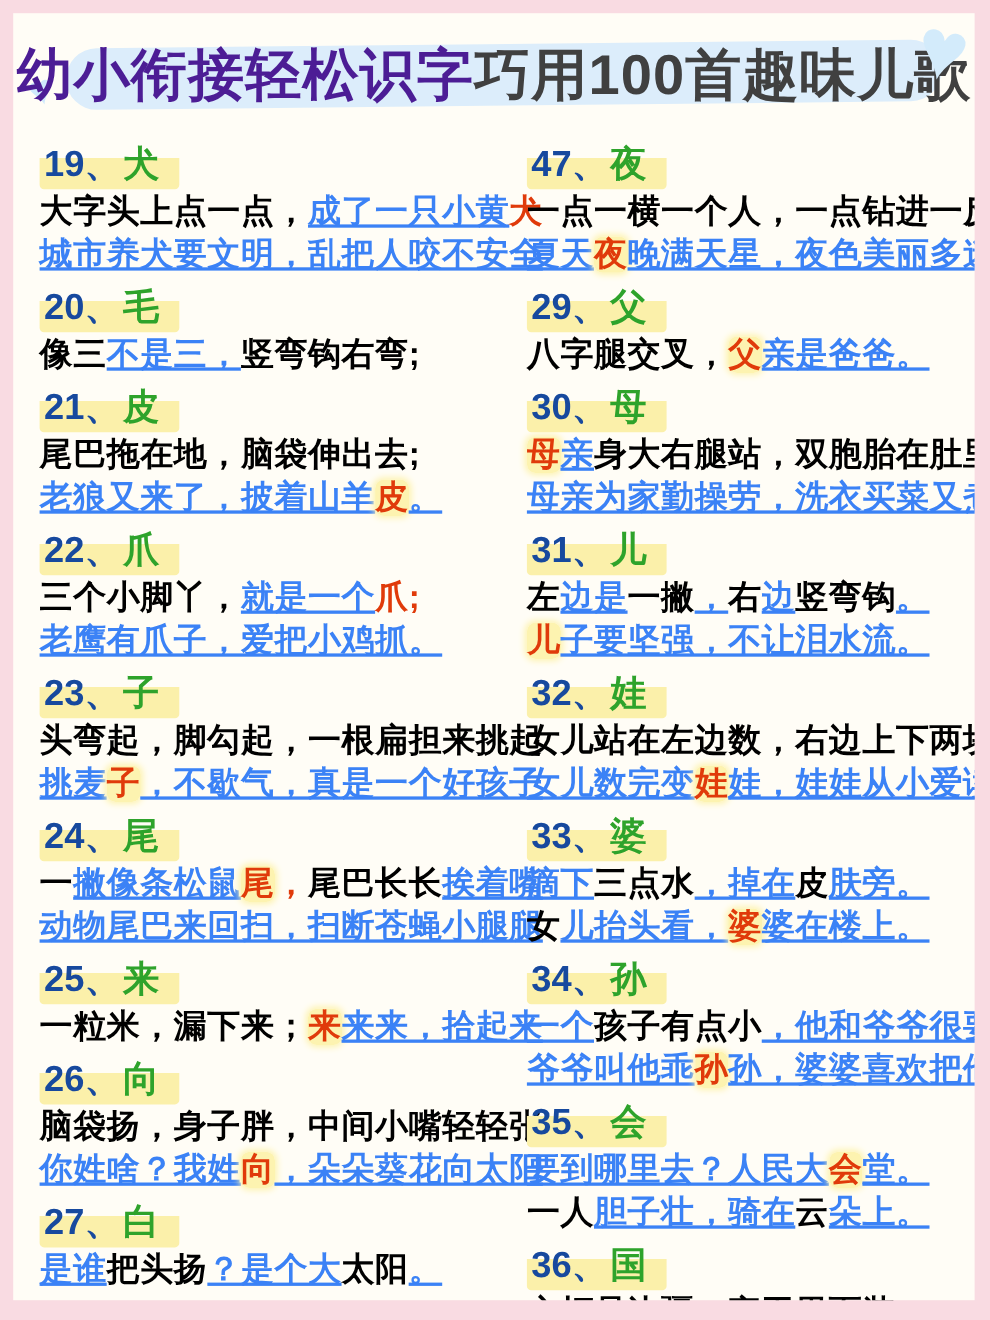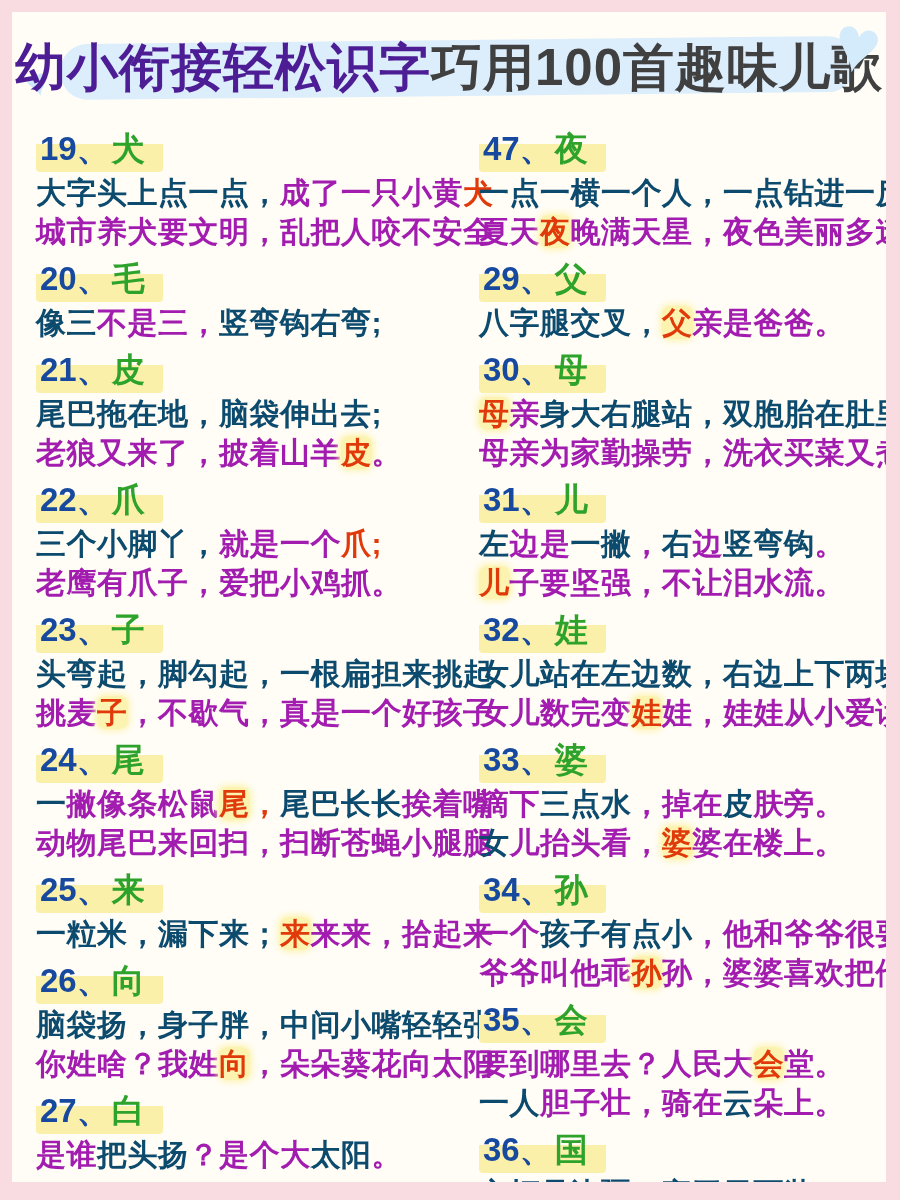--- a/index.html
+++ b/index.html
@@ -41,22 +41,22 @@
   
   .entry { margin-bottom:7px; }
   .entry-header { font-size:33px; font-weight:bold; line-height:42px; margin-bottom:1px; }
   .hl-band {
     display:inline-block; padding:0 18px 2px 4px; border-radius:4px;
     background:linear-gradient(to bottom, rgba(0,0,0,0) 36%, #fbf0aa 36%, #fbf0aa 100%);
   }
   .num  { color:#17499e; }
   .char { color:#2ea32b; margin-left:2px; }
   .line { font-size:30px; font-weight:bold; line-height:39px; letter-spacing:0.5px; white-space:nowrap; }
-  .c-blue   { color:#a21caf; }
-  .c-orange { color:#0c4a6e; }
+  .c-blue   { color:#3b82f6;text-decoration:underline; }
+  .c-orange { color:#000000; }
   .c-red    { color:#e03a0a; }
   .seg-hl   { background:#fdf3b0; border-radius:8px; box-shadow:0 0 6px 2px #fdf3b0; }
 </style>
 </head>
 <body>
 
 <div class="page">
   <div class="title-wrap">
     <span class="heart heart-left">♥</span>
     <div class="title-wash"></div>

